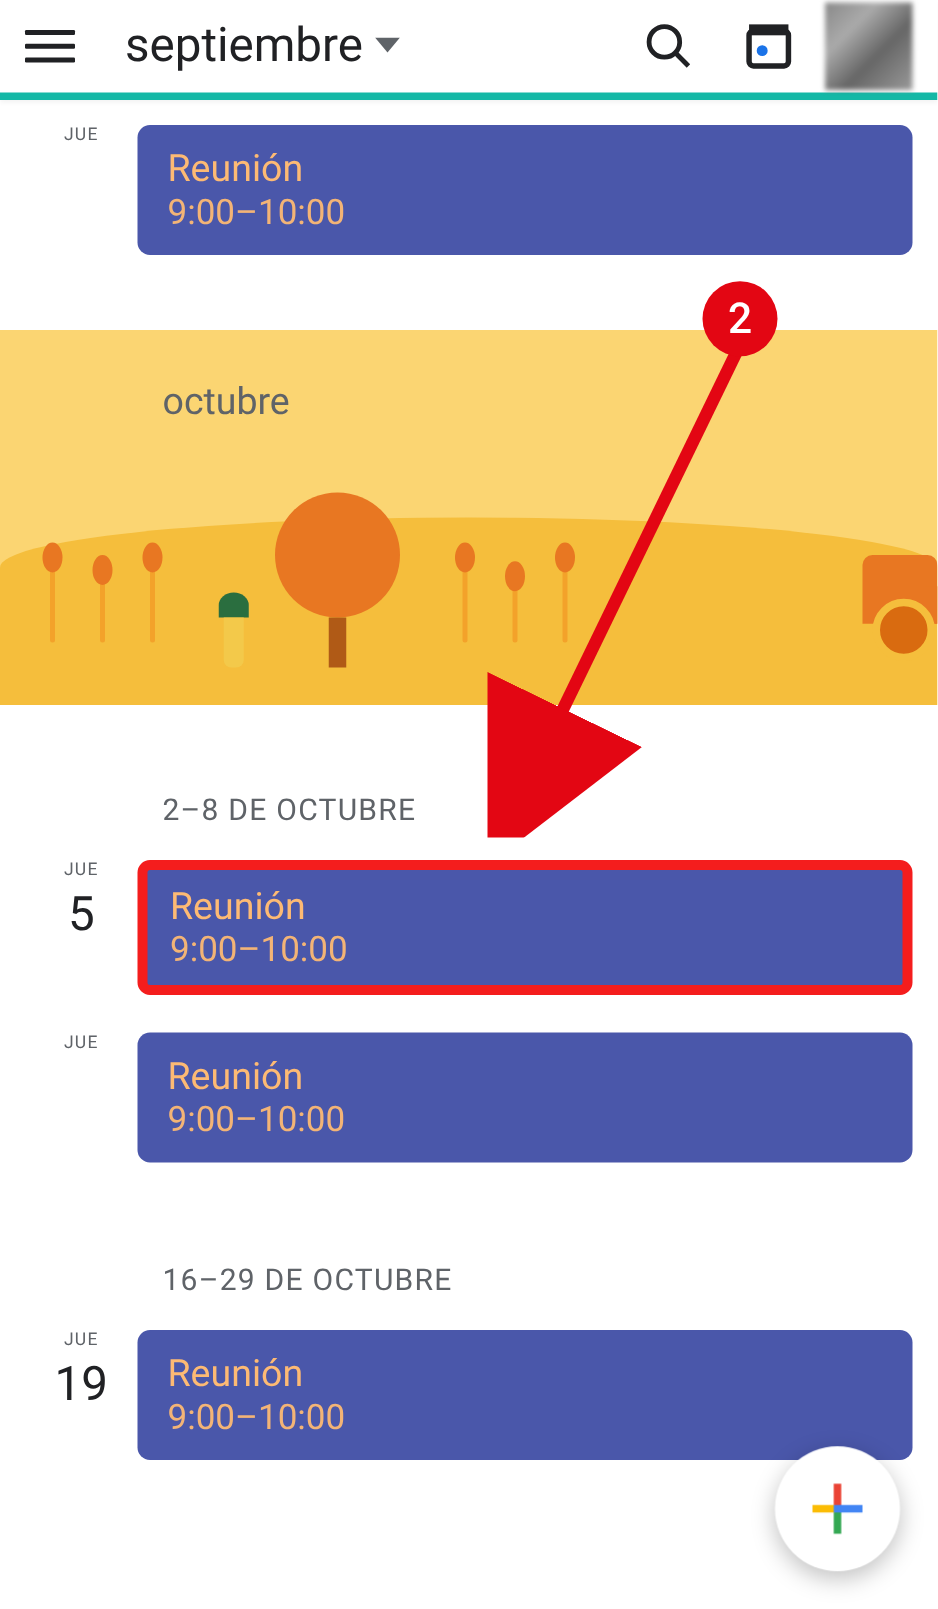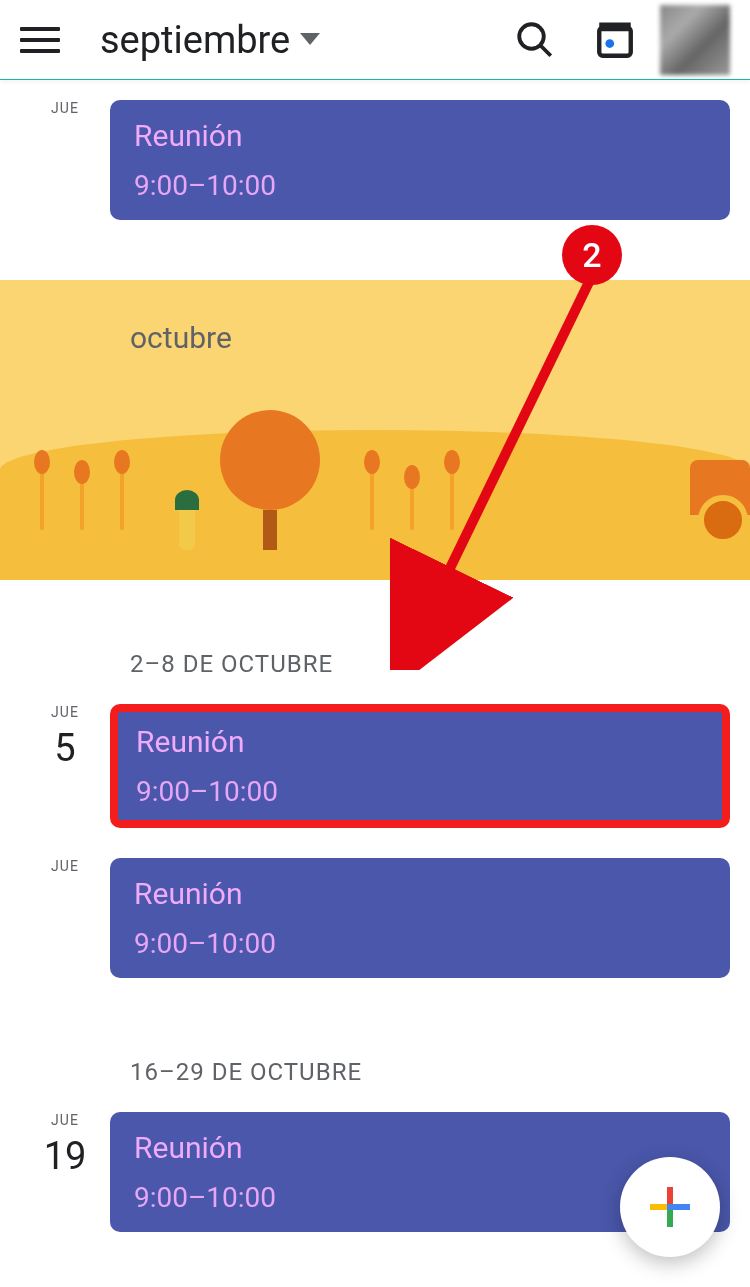--- a/index.html
+++ b/index.html
@@ -3,21 +3,21 @@
 <meta charset="utf-8">
 <style>
   * { box-sizing: border-box; margin: 0; padding: 0; }
   html, body { width: 750px; height: 1287px; font-family: 'Roboto', 'Helvetica Neue', Arial, sans-serif; background: #fff; overflow: hidden; }
   
   .header {
     display: flex;
     align-items: center;
     padding: 10px 20px;
     height: 80px;
-    border-bottom: 1px solid #14b8a6;
+    border-bottom: 6px solid #14b8a6;
     box-shadow: 0 2px 4px rgba(0,0,0,0.05);
     position: relative;
     z-index: 10;
     background: #fff;
   }
   .hamburger { width: 40px; height: 40px; display:flex; flex-direction:column; justify-content:center; gap:7px; cursor:pointer; }
   .hamburger div { height: 4px; background: #202124; border-radius:1px; }
   
   .month-dropdown { display:flex; align-items:center; margin-left: 40px; cursor:pointer; }
   .month-dropdown span { font-size: 38px; color: #202124; font-weight: 400; }
@@ -33,28 +33,28 @@
   .day-row { display:flex; align-items:flex-start; padding: 20px 20px 10px 20px; }
   .day-col { width: 90px; text-align:center; }
   .day-col .dow { font-size: 14px; color: #5f6368; letter-spacing: 1px; }
   .day-col .num { font-size: 38px; color: #202124; font-weight: 400; margin-top: 6px; }
   
   .event-card {
     flex: 1;
     background: #4a57aa;
     border-radius: 10px;
     padding: 18px 24px;
-    color: #f0abfc;
+    color: #fdba74;
   }
   .event-card.highlighted {
     border: 8px solid #f41d1d;
     padding: 12px 18px;
   }
   .event-title { font-size: 30px; font-weight: 400; }
-  .event-time { font-size: 28px; font-weight: 400; margin-top: 16px; opacity: 0.95; }
+  .event-time { font-size: 28px; font-weight: 400; margin-top: 0; opacity: 0.95; }
   
   .month-banner {
     height: 300px;
     background: #fbd572;
     position: relative;
     overflow: hidden;
     margin-top: 50px;
   }
   .month-banner .label {
     position: absolute;

